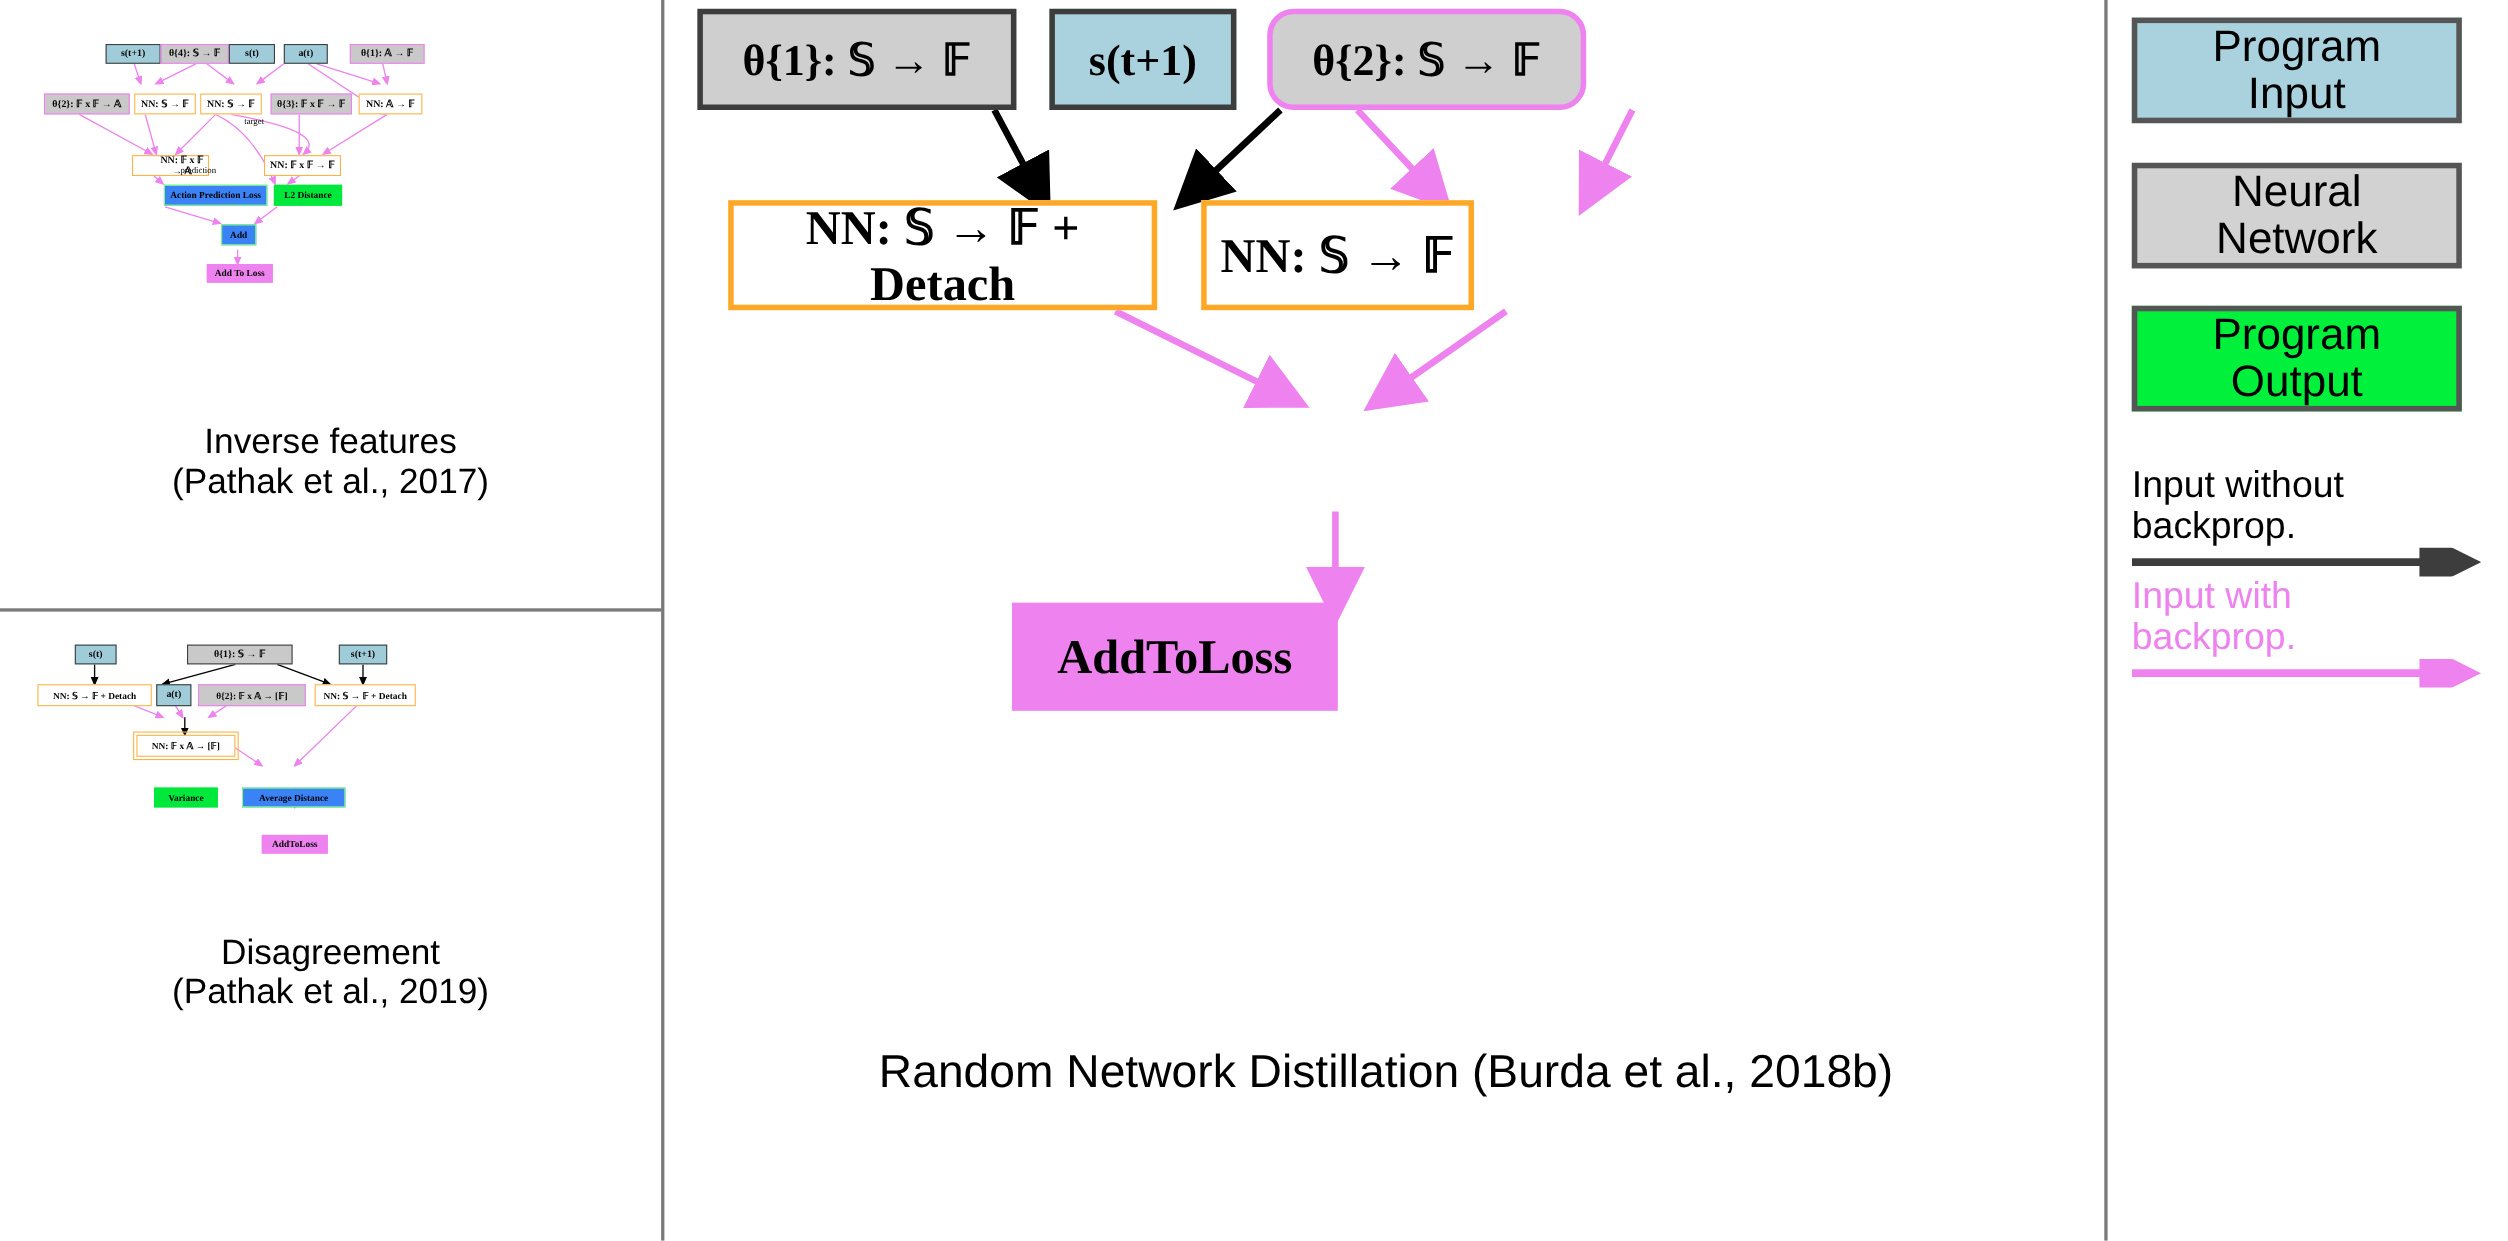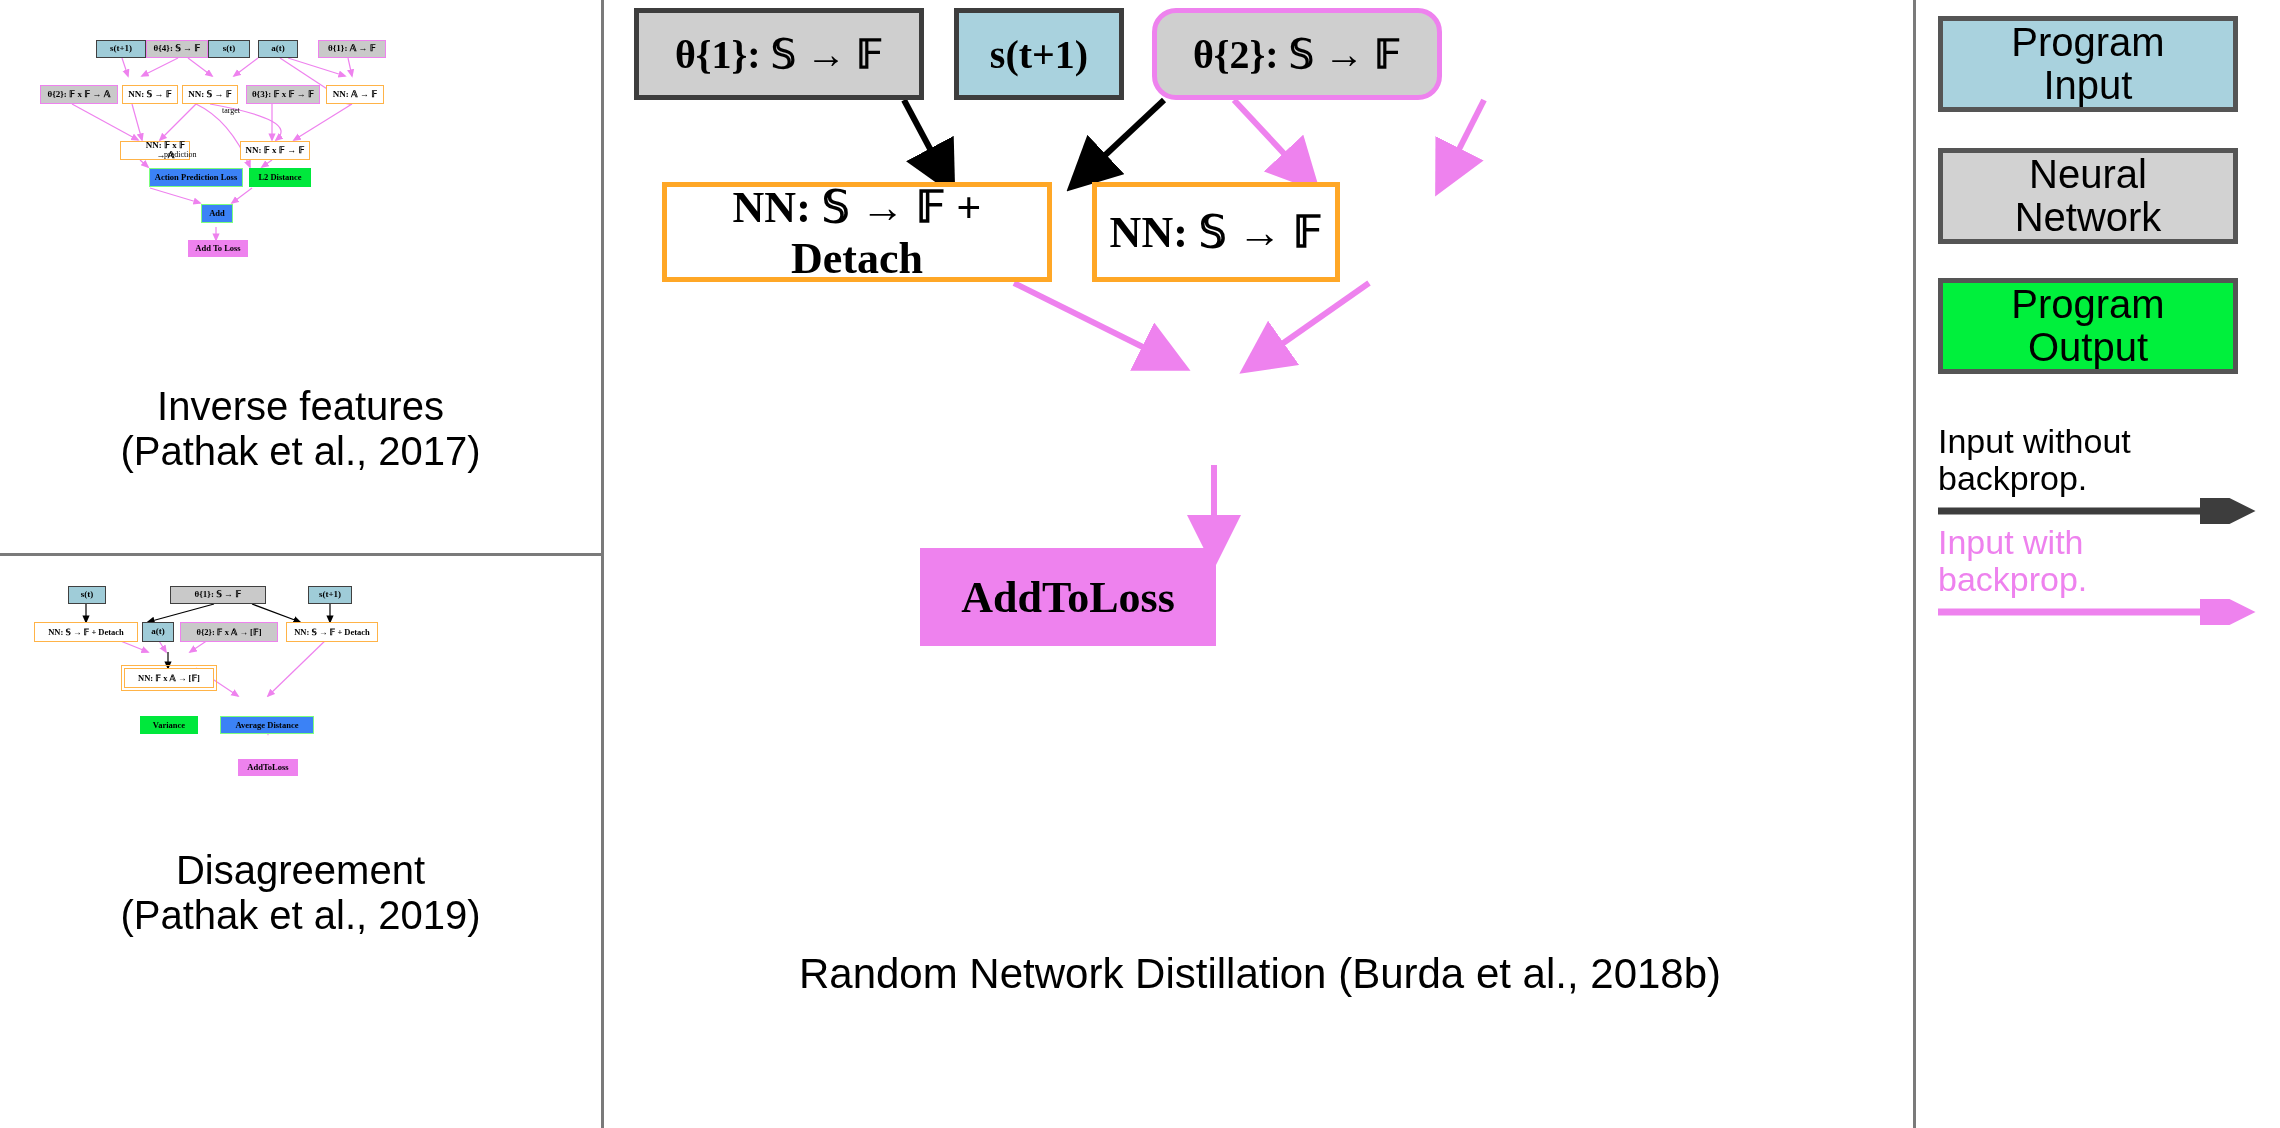--- a/index.html
+++ b/index.html
@@ -40,21 +40,21 @@
 
   .mini-stage {
     position: relative;
     width: 604px;
   }
   .mini-stage.a { height: 380px; }
   .mini-stage.b { height: 290px; }
 
   .caption {
     text-align: center;
-    font-size: 40px;
+    font-size: 32px;
     line-height: 1.12;
     color: #000;
     font-family: "Liberation Sans", sans-serif;
     white-space: pre-line;
   }
   .caption.a { margin-top: 4px; }
   .caption.b { margin-top: 2px; }
 
   
   .node {

